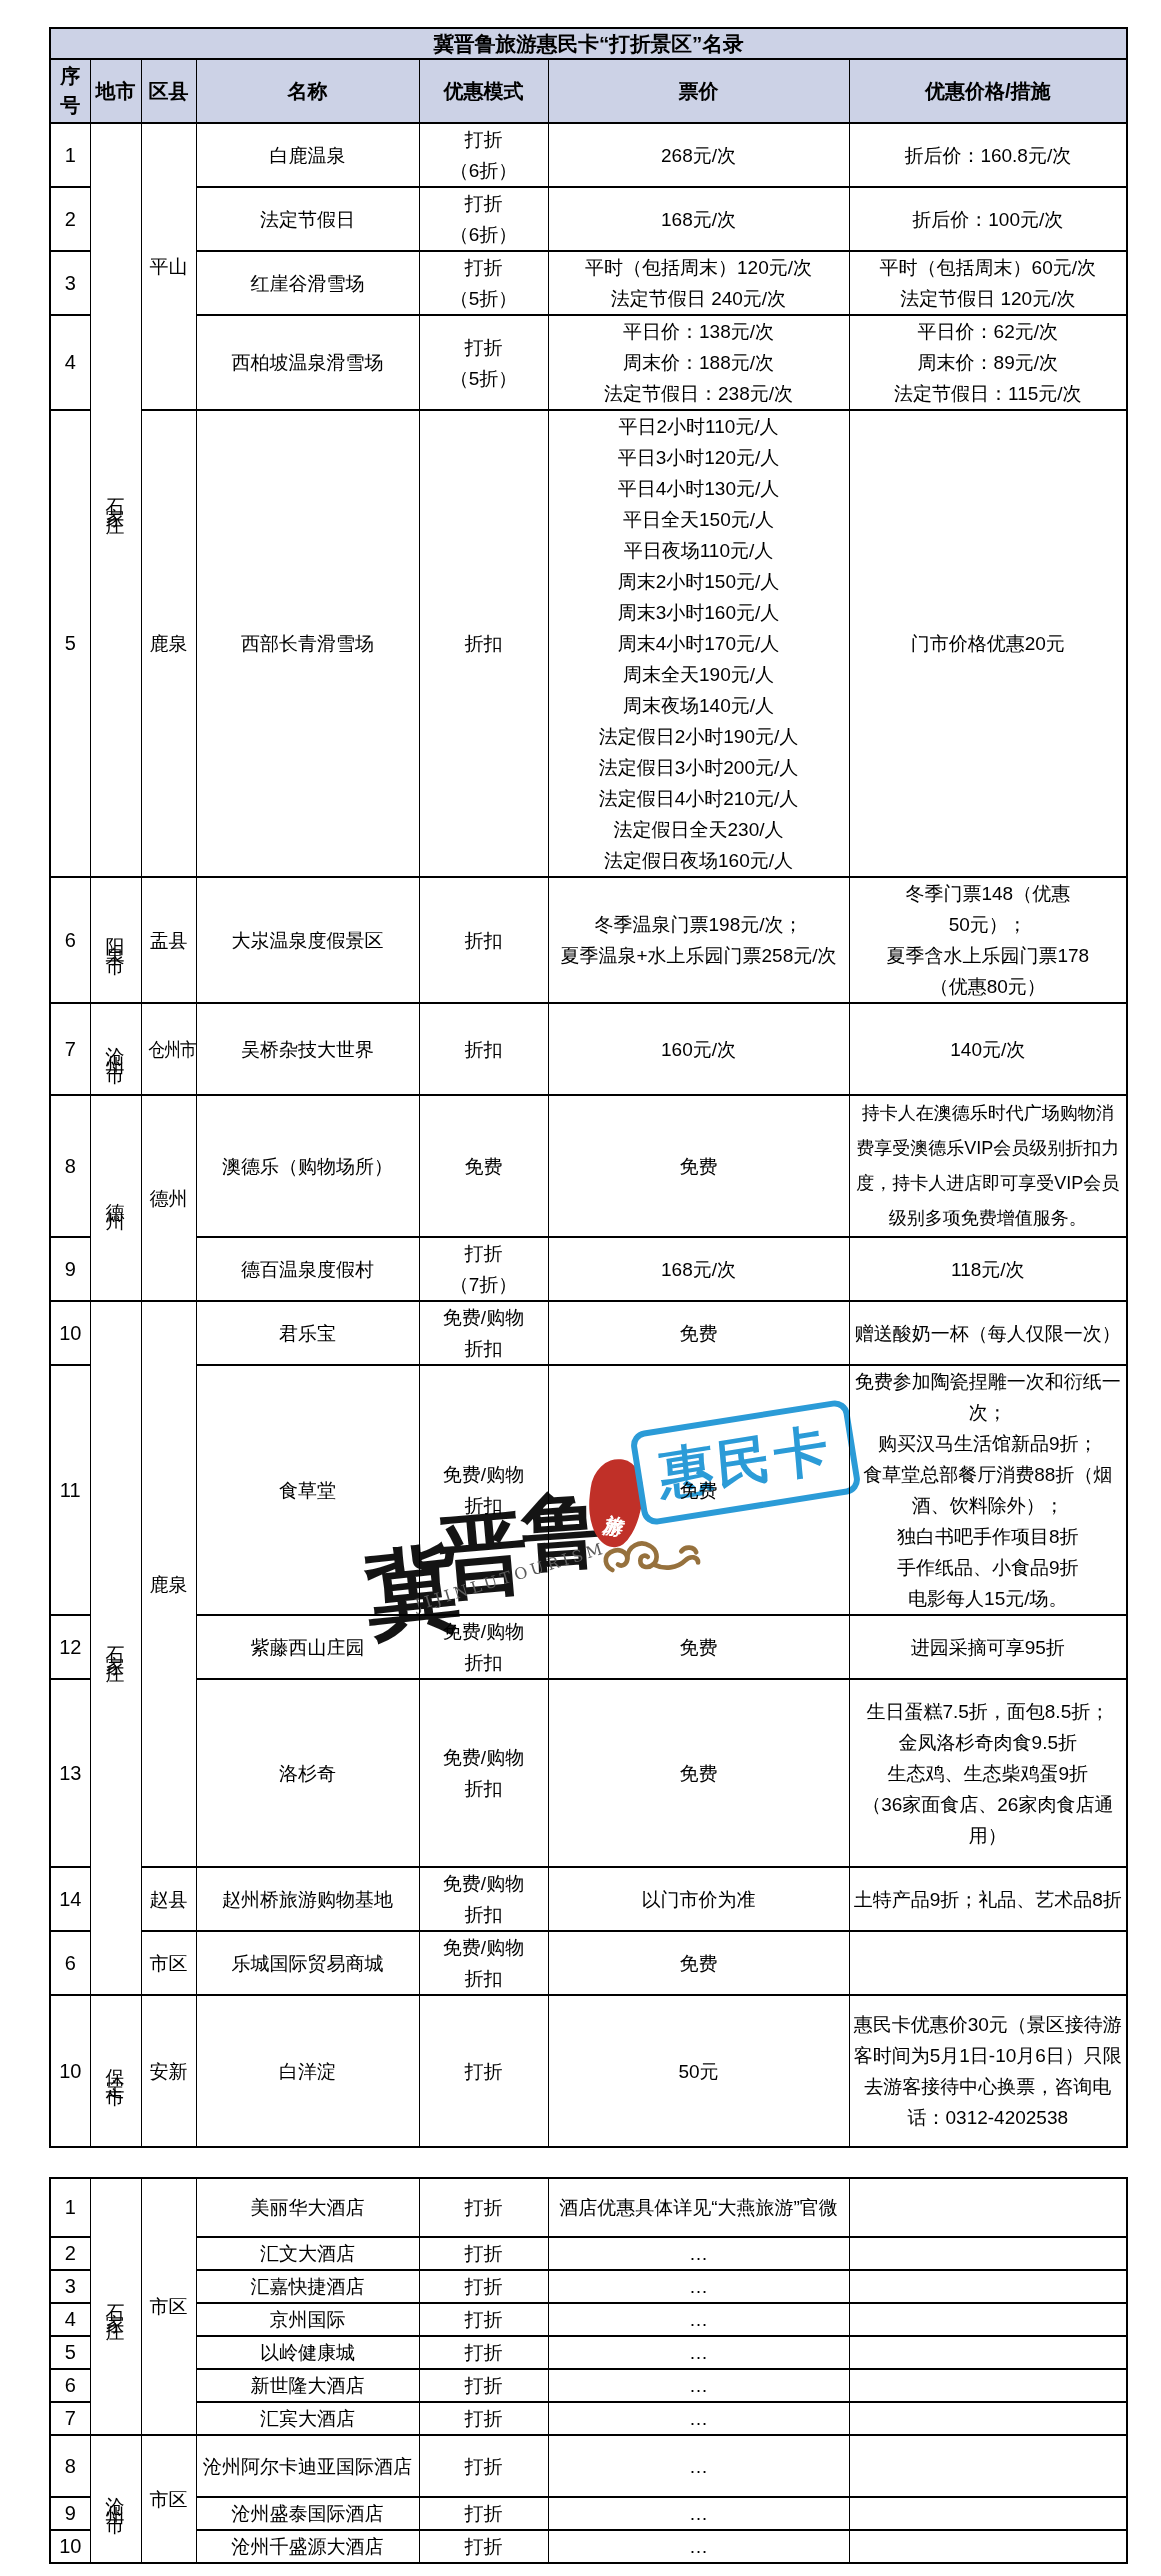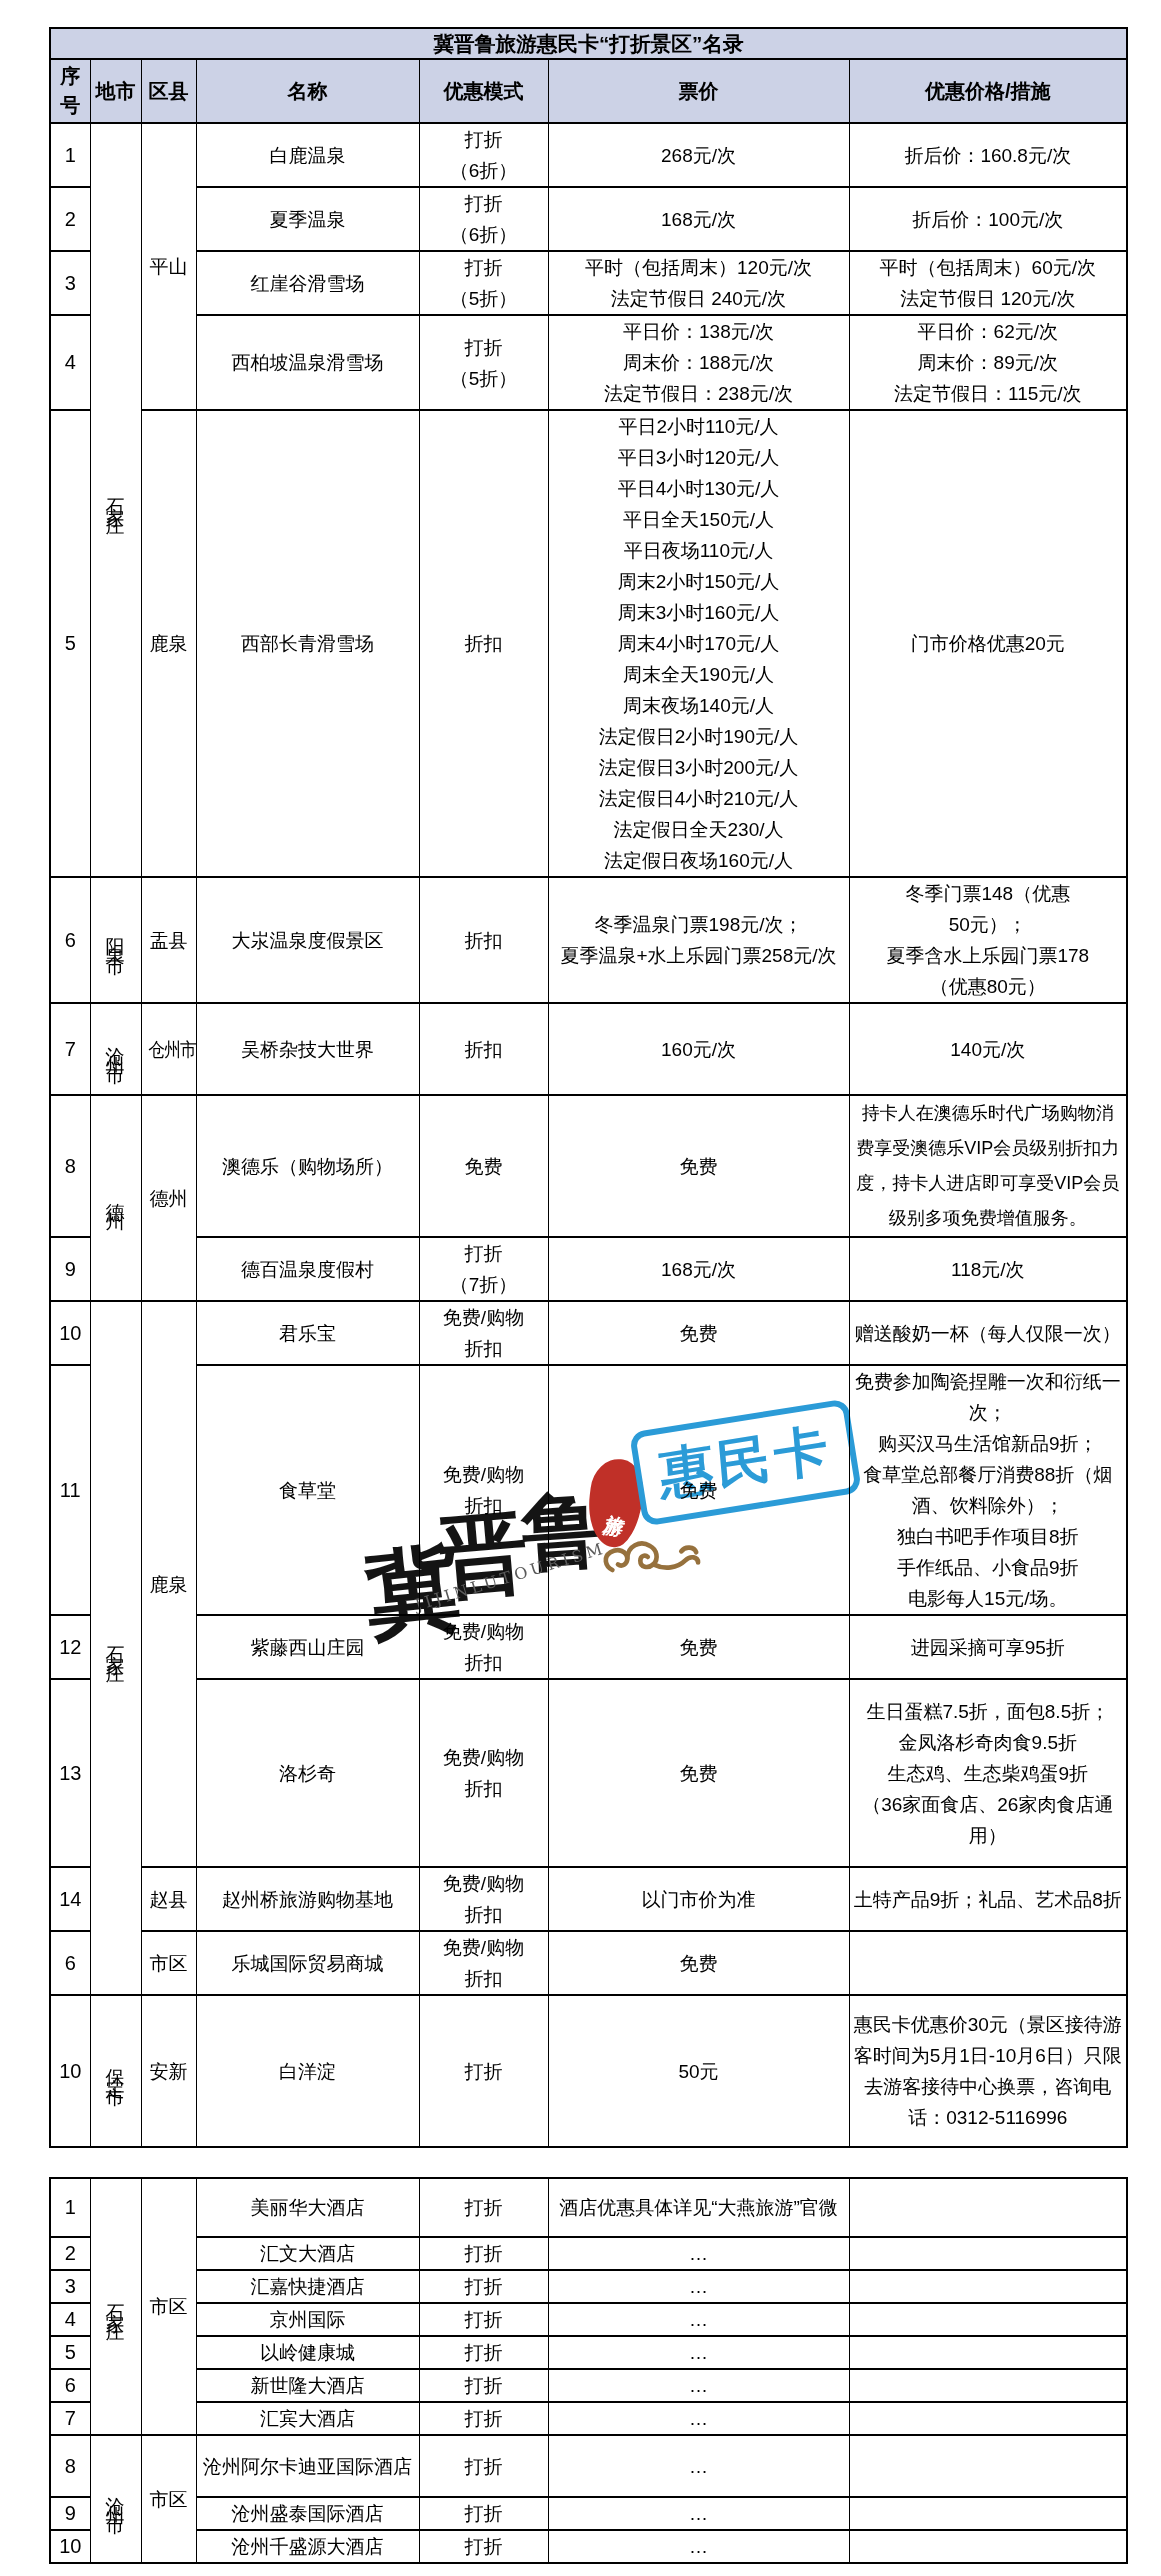--- a/index.html
+++ b/index.html
@@ -63,21 +63,21 @@
         <td class="vert" rowspan="5"><span>石家庄</span></td>
         <td rowspan="4">平山</td>
         <td>白鹿温泉</td>
         <td>打折
 （6折）</td>
         <td>268元/次</td>
         <td>折后价：160.8元/次</td>
       </tr>
       <tr style="height:61px">
         <td class="num">2</td>
-        <td>夏季温泉</td>
+        <td>法定节假日</td>
         <td>打折
 （6折）</td>
         <td>168元/次</td>
         <td>折后价：100元/次</td>
       </tr>
       <tr style="height:63px">
         <td class="num">3</td>
         <td>红崖谷滑雪场</td>
         <td>打折
 （5折）</td>
@@ -219,21 +219,21 @@
         <td>免费</td>
         <td></td>
       </tr>
       <tr style="height:152px">
         <td class="num">10</td>
         <td class="vert"><span>保定市</span></td>
         <td>安新</td>
         <td>白洋淀</td>
         <td>打折</td>
         <td>50元</td>
-        <td>惠民卡优惠价30元（景区接待游客时间为5月1日-10月6日）只限去游客接待中心换票，咨询电话：0312-5116996</td>
+        <td>惠民卡优惠价30元（景区接待游客时间为5月1日-10月6日）只限去游客接待中心换票，咨询电话：0312-4202538</td>
       </tr>
     </tbody>
       </table>
   </div>
 
   <div class="tbl-wrap" style="top:2177px">
     <table>
       <colgroup>
           <col style="width:40px">
           <col style="width:51px">

